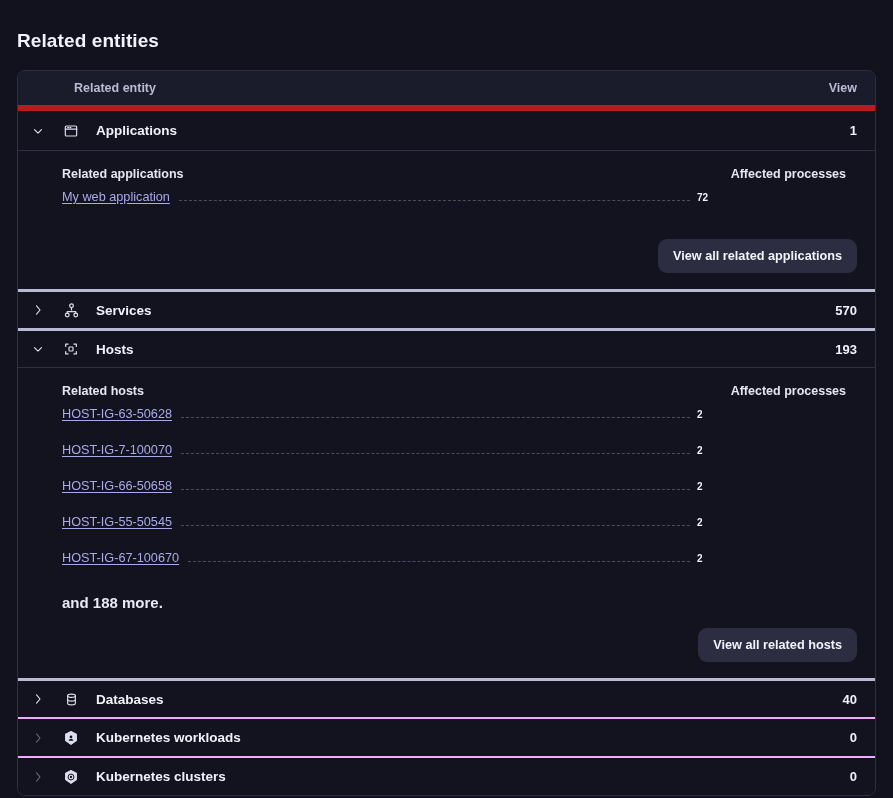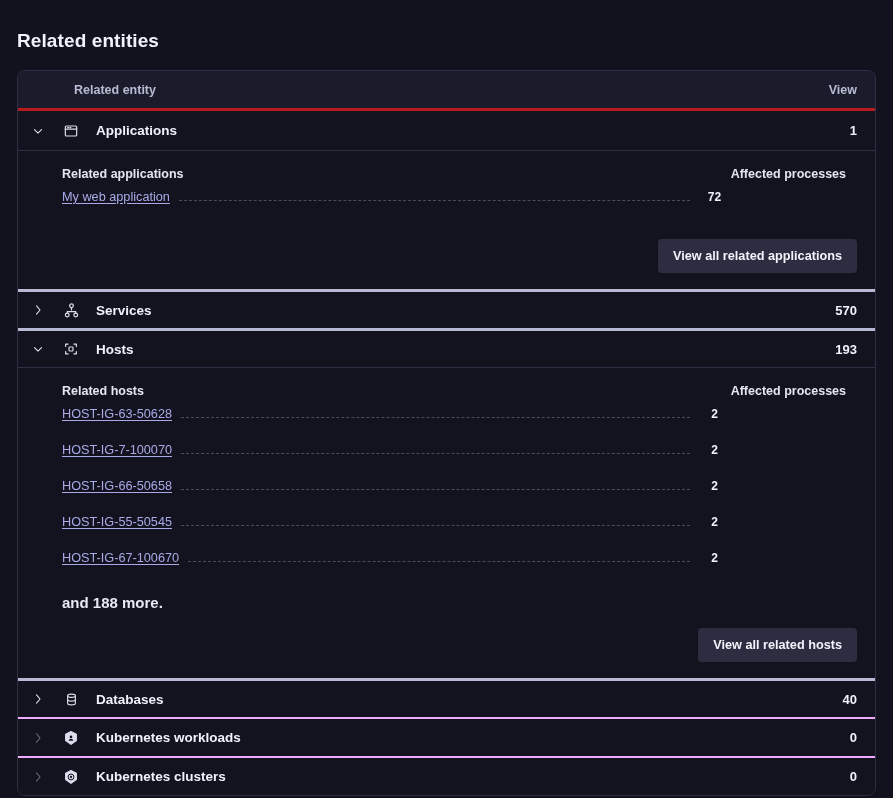--- a/index.html
+++ b/index.html
@@ -38,21 +38,21 @@
     overflow: hidden;
   }
 
   
   .table-head {
     display: flex;
     align-items: center;
     background: #1b1c2b;
     height: 40px;
     padding: 0 18px 0 0;
-    border-bottom: 3px solid #b91c1c;
+    border-bottom: 6px solid #b91c1c;
   }
   .th {
     font-size: 12.5px;
     font-weight: bold;
     color: #b9bbd4;
   }
   .th-entity { padding-left: 56px; }
   .th-count { margin-left: auto; }
 
   
@@ -138,25 +138,25 @@
     white-space: nowrap;
     cursor: pointer;
   }
   .leader-dots {
     flex: 1 1 auto;
     border-bottom: 1px dashed #4a4b63;
     margin: 0 7px 4px 9px;
     min-width: 10px;
   }
   .leader-val {
-    font-size: 12px;
+    font-size: 10px;
     font-weight: bold;
     color: #f0f1fa;
     width: 46px;
-    text-align: center;
+    text-align: left;
     padding-right: 11px;
   }
   .leader-spacer { width: 114px; flex: 0 0 114px; }
 
   .more-note {
     font-size: 15px;
     font-weight: bold;
     color: #e8e9f5;
     padding-top: 7px;
     padding-bottom: 4px;
@@ -165,21 +165,21 @@
   .btn-row {
     display: flex;
     justify-content: flex-end;
     padding-top: 13px;
     padding-bottom: 2px;
   }
   .btn {
     background: #2c2d40;
     color: #f2f3fb;
     border: none;
-    border-radius: 4px;
+    border-radius: 9px;
     font-family: "Liberation Sans", sans-serif;
     font-size: 12.7px;
     font-weight: bold;
     padding: 10px 15px;
     cursor: pointer;
   }
 </style>
 </head>
 <body>
 

